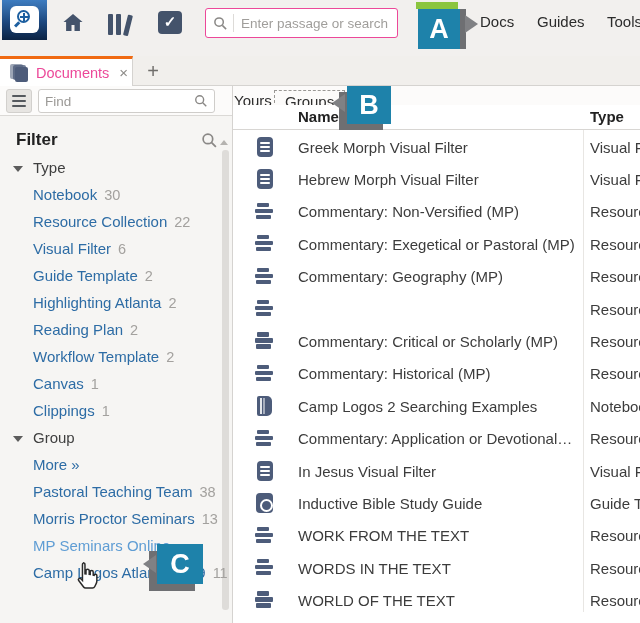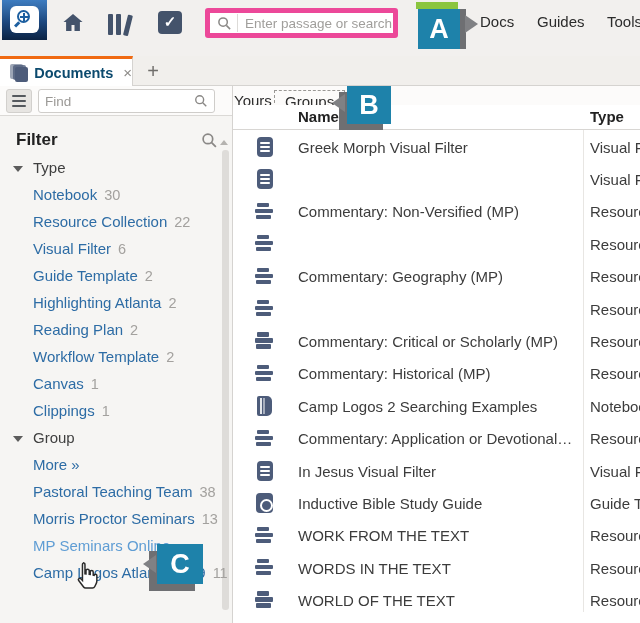--- a/index.html
+++ b/index.html
@@ -16,38 +16,38 @@
   .logo-cross-v{position:absolute;left:12.5px;top:6.5px;width:2px;height:8px;background:#1d5fa0}
   .logo-cross-h{position:absolute;left:9.5px;top:9.5px;width:8px;height:2px;background:#1d5fa0}
   .logo-handle{position:absolute;left:4px;top:17px;width:6px;height:2.5px;background:#1d5fa0;transform:rotate(-45deg)}
   .tb-icon{position:absolute;top:11px;width:26px;height:24px;color:#44536b;cursor:pointer}
   .tb-home{left:60px}.tb-library{left:108px;display:flex;align-items:flex-end}
   .tb-library b{display:block;width:5px;height:21px;background:#44536b;margin-right:2.5px;border-radius:1px}
   .tb-library b.slant{transform:rotate(14deg);transform-origin:bottom left}
   .tb-check{left:158px;width:24px;height:23px;background:#44536b;border-radius:4px;
     color:#fff;font-size:15px;font-weight:bold;text-align:center;line-height:21px}
   .searchbox{position:absolute;left:205px;top:8px;width:193px;height:30px;background:#fff;
-    border:5px solid #ec4899;border-radius:3px;display:flex;align-items:center}
+    border:1px solid #ec4899;border-radius:3px;display:flex;align-items:center}
   .searchbox .divider{width:1px;height:18px;background:#dddbd8;margin:0 7px 0 5px}
   .searchbox input{flex:1;border:none;outline:none;background:transparent;font-size:13.5px;
     font-family:"Liberation Sans",sans-serif;color:#555;min-width:0}
   .searchbox input::placeholder{color:#a09e9b}
   .menu-item{position:absolute;top:13px;font-size:15px;color:#2b2b2b;cursor:pointer}
   .mi-docs{left:480px}.mi-guides{left:537px}.mi-tools{left:607px}
 
   
   .tabrow{position:absolute;left:0;top:56px;width:640px;height:30px;background:#f1efec;border-bottom:1px solid #d5d3d0}
   .tab{position:absolute;left:0;top:0;width:133px;height:30px;background:#fff;
     border-top:3px solid #f06a12;border-right:1px solid #d5d3d0;display:flex;align-items:center;cursor:pointer}
   .tab-icon{position:relative;width:18px;height:18px;margin:0 8px 0 10px}
   .tab-icon i{position:absolute;background:#4d5c7a;border-radius:2px;width:13px;height:15px}
   .tab-icon i:nth-child(1){left:0;top:0;opacity:.55}
   .tab-icon i:nth-child(2){left:2.5px;top:1.5px;opacity:.8}
   .tab-icon i:nth-child(3){left:5px;top:3px}
-  .tab-label{font-size:14.5px;font-weight:700;color:#0c4a6e}
+  .tab-label{font-size:14.5px;font-weight:400;color:#ec4899}
   .tab-close{margin-left:10px;color:#8d8b88;font-size:15px;cursor:pointer}
   .newtab{position:absolute;left:141px;top:2px;width:24px;height:26px;font-size:20px;color:#6f6d6a;
     text-align:center;line-height:26px;cursor:pointer}
 
   
   .findrow{position:absolute;left:0;top:86px;width:640px;height:30px;background:#fcfbfa;border-bottom:1px solid #dbd9d6}
   .hamburger{position:absolute;left:6px;top:3px;width:26px;height:24px;background:#e7e5e2;border:1px solid #d2d0cd;
     border-radius:3px;padding:5px 5px;cursor:pointer}
   .hamburger b{display:block;height:2px;background:#55595e;margin-bottom:3px;border-radius:1px}
   .findbox{position:absolute;left:38px;top:3px;width:177px;height:24px;background:#fff;border:1px solid #cfcdca;
@@ -311,20 +311,21 @@
         <span class="cell-type">Visual Filter</span>
       </div>
       <div class="trow">
         <span class="cell-icon">
           <span class="ricon vf">
             <i></i>
             <i></i>
             <i></i>
           </span>
         </span>
+        <span class="cell-name">Hebrew Morph Visual Filter</span>
         <span class="cell-type">Visual Filter</span>
       </div>
       <div class="trow">
         <span class="cell-icon">
           <span class="ricon rc">
             <b class="b1"></b>
             <b class="b2"></b>
             <b class="b3"></b>
           </span>
         </span>
@@ -332,20 +333,21 @@
         <span class="cell-type">Resource Collection</span>
       </div>
       <div class="trow">
         <span class="cell-icon">
           <span class="ricon rc">
             <b class="b1"></b>
             <b class="b2"></b>
             <b class="b3"></b>
           </span>
         </span>
+        <span class="cell-name">Commentary: Exegetical or Pastoral (MP)</span>
         <span class="cell-type">Resource Collection</span>
       </div>
       <div class="trow">
         <span class="cell-icon">
           <span class="ricon rc">
             <b class="b1"></b>
             <b class="b2"></b>
             <b class="b3"></b>
           </span>
         </span>

